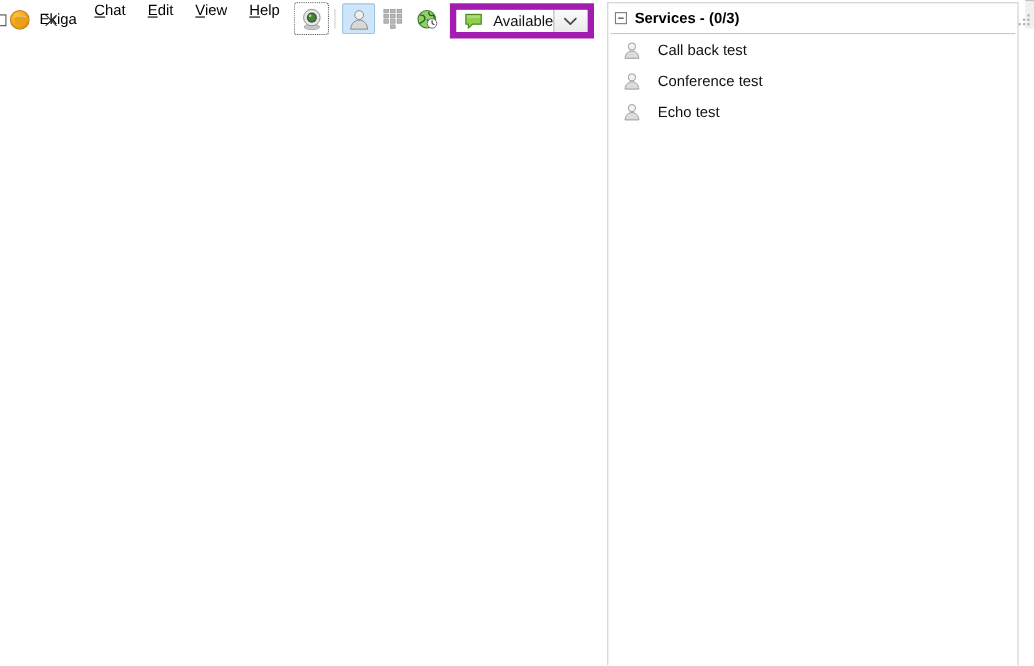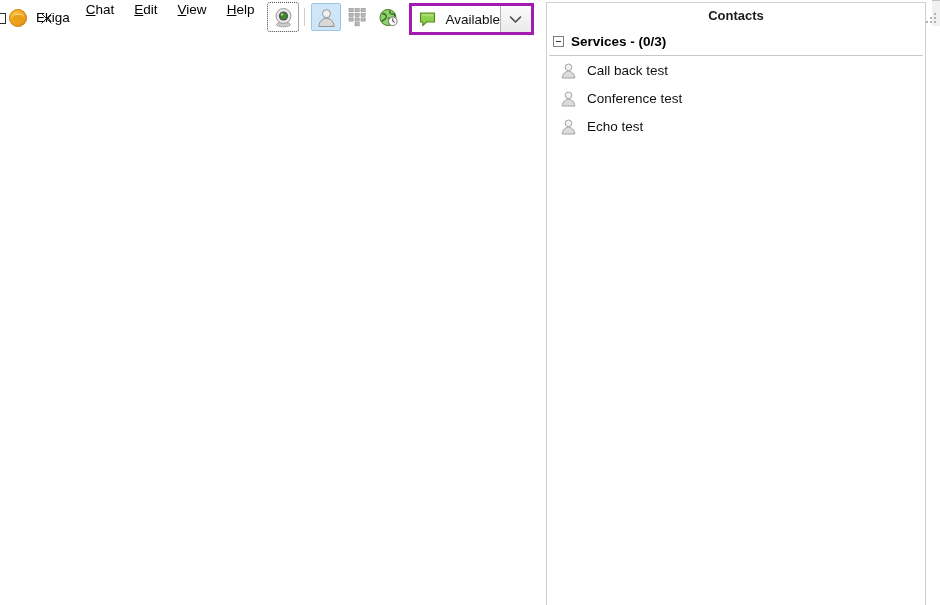--- a/index.html
+++ b/index.html
@@ -127,21 +127,21 @@
     height: 18px;
     background: #cfcfcf;
     margin: 0 5px;
   }
 
   
   .presence-wrap {
     margin: 3px 6px 2px 6px;
     height: 32px;
     display: flex;
-    border: 3px solid #a21caf;
+    border: 6px solid #a21caf;
     background: #ffffff;
   }
   .presence-main {
     flex: 1;
     display: flex;
     align-items: center;
     padding-left: 7px;
     gap: 9px;
     background: #ffffff;
     overflow: hidden;
@@ -220,21 +220,21 @@
   .group-sep {
     height: 1px;
     background: #c8c8c8;
     margin: 1px 2px 0 2px;
   }
   .contact-row {
     height: 28px;
     display: flex;
     align-items: center;
     padding-left: 13px;
-    gap: 10px;
+    gap: 15px;
     cursor: default;
   }
   .contact-name {
     font-size: 13.5px;
     color: #111;
     white-space: nowrap;
   }
 
   
   .statusbar {
@@ -357,21 +357,20 @@
     </div>
     <div class="presence-arrow">
       <svg width="13" height="9" viewBox="0 0 13 9">
         <polyline points="1.5,2 6.5,7 11.5,2" fill="none" stroke="#4a4a4a" stroke-width="1.6" stroke-linecap="round" stroke-linejoin="round"></polyline>
       </svg>
     </div>
   </div>
 
   <div class="contacts-panel">
 
-    <div class="contacts-header">Contacts</div>
 
     <div class="tree">
 
       <div class="group-row">
         <span class="expander"></span>
         <span class="group-label">Services - (0/3)</span>
       </div>
       <div class="group-sep"></div>
 
       <div class="contact-row">

